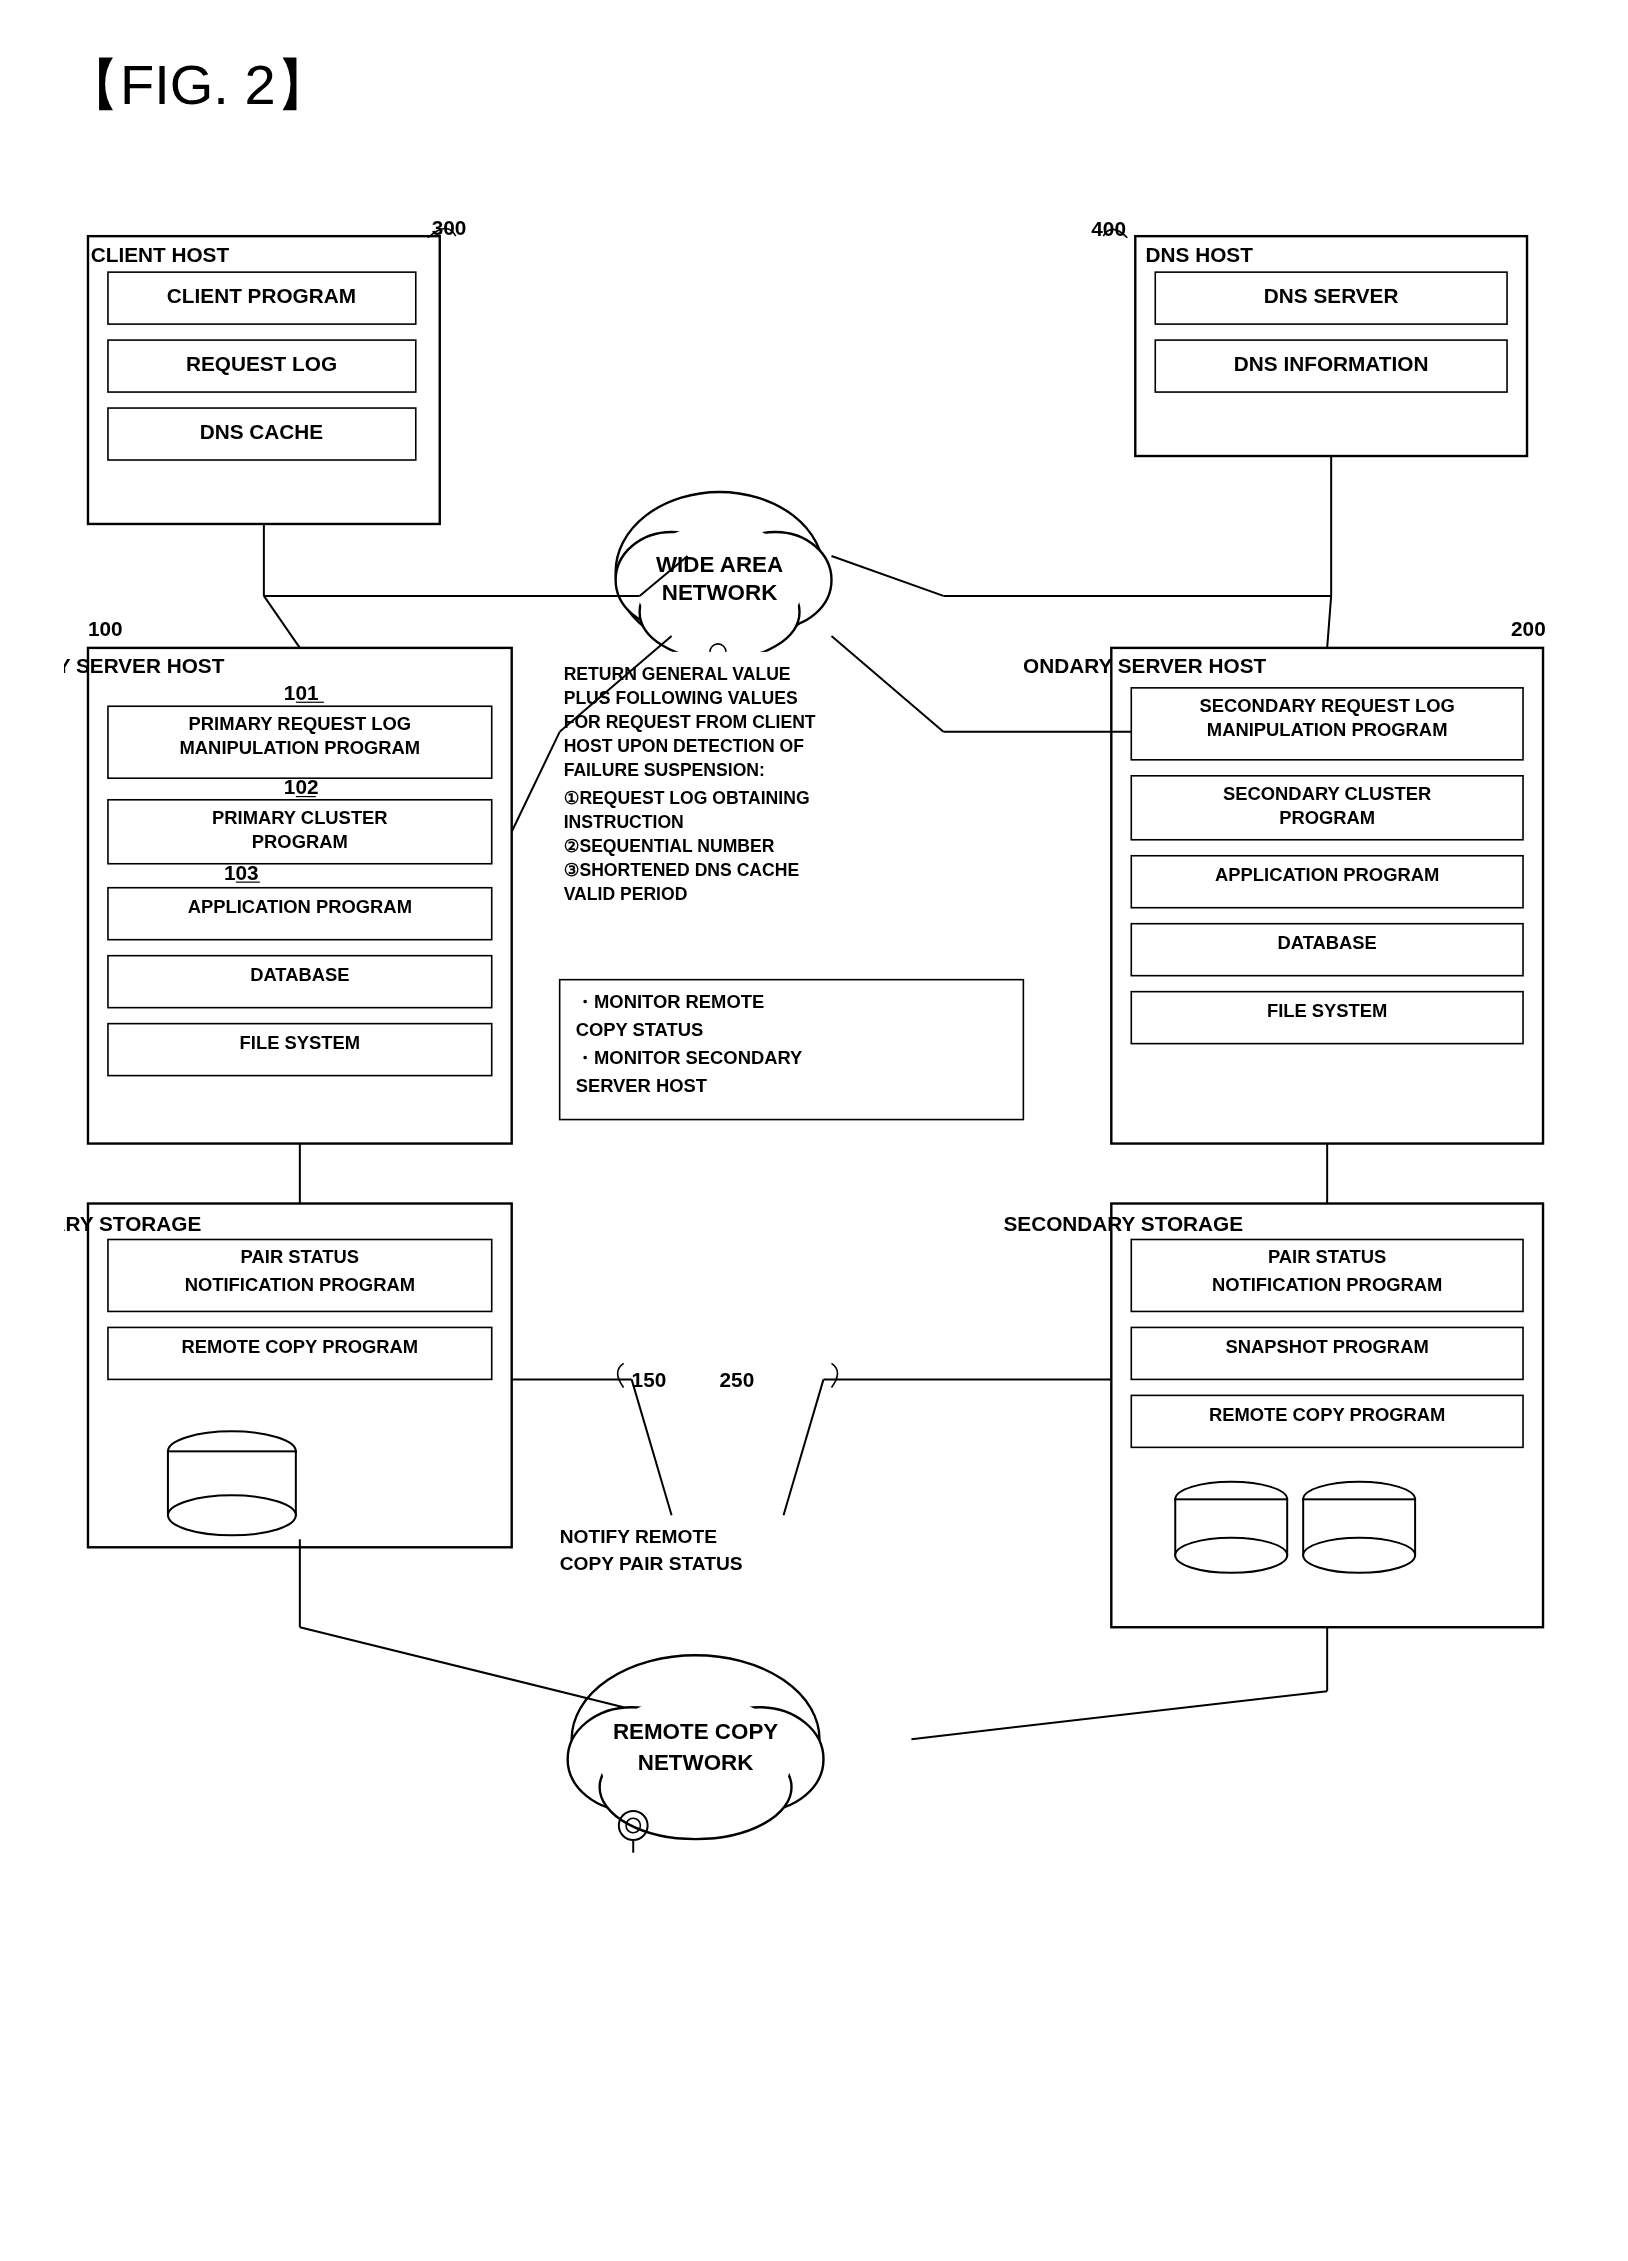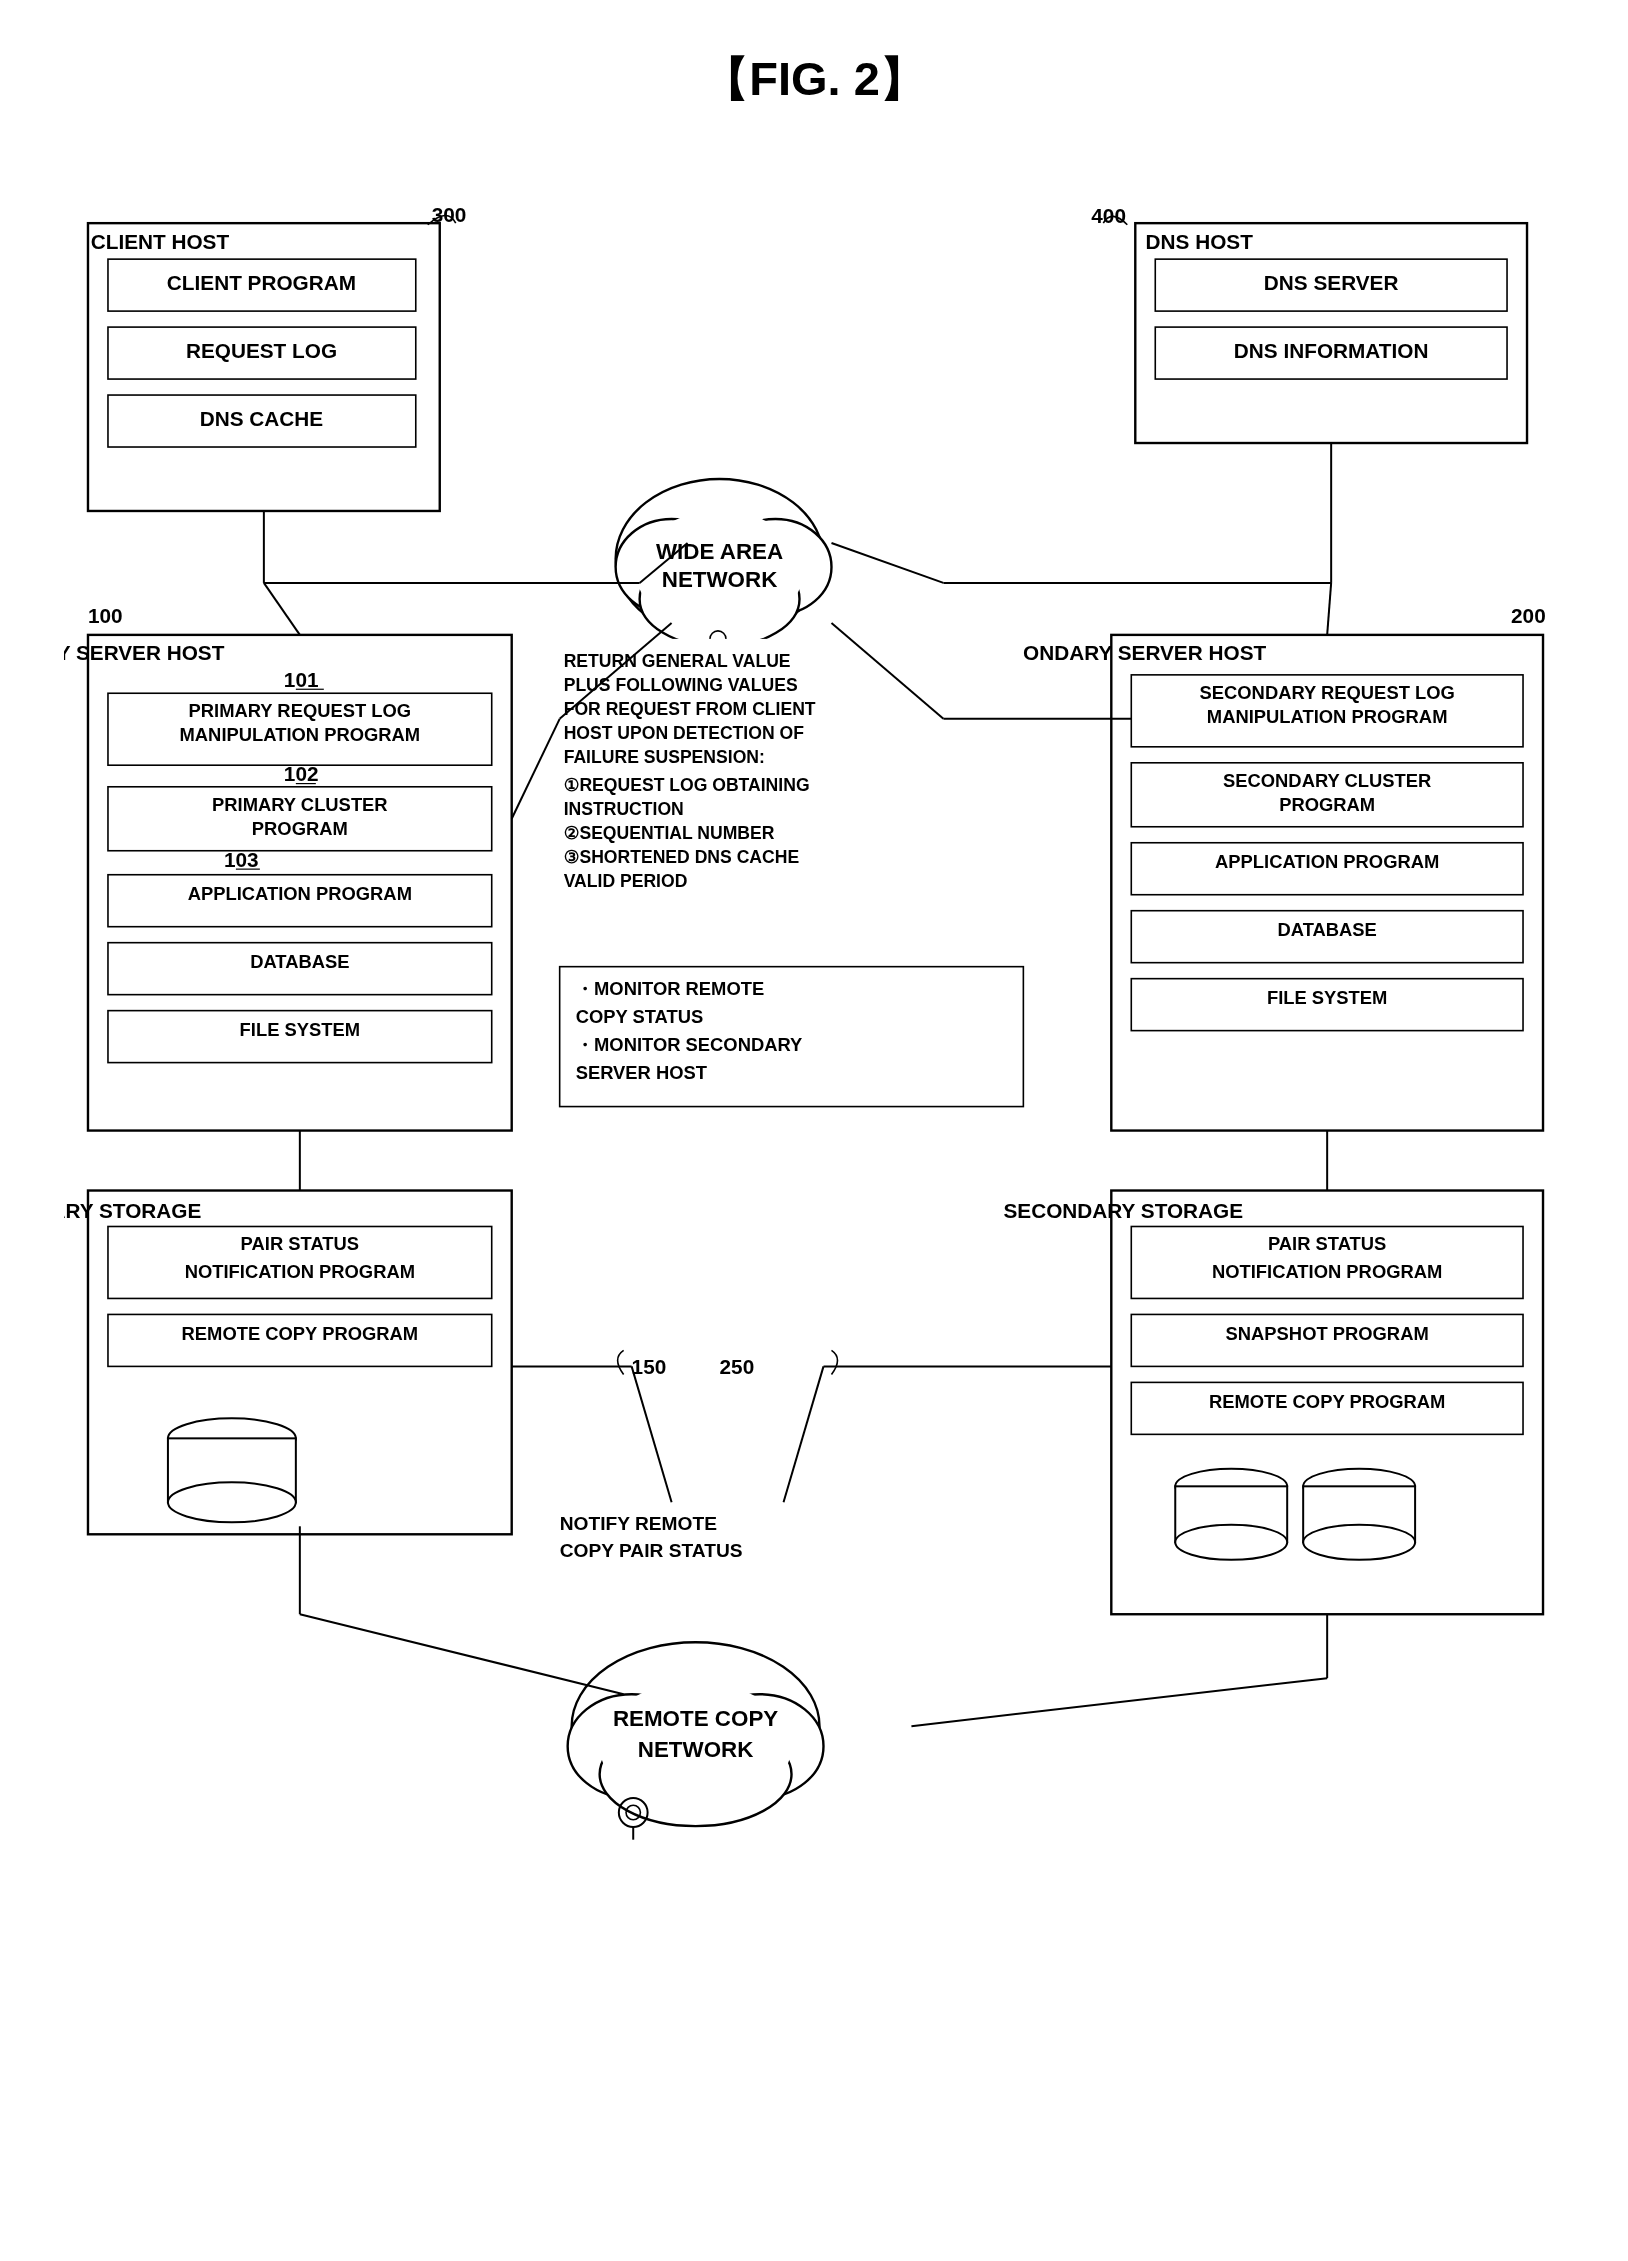--- a/index.html
+++ b/index.html
@@ -14,25 +14,24 @@
 
     .page {
       width: 1629px;
       min-height: 2261px;
       background: white;
       position: relative;
       padding: 48px 64px;
     }
 
     .figure-label {
-      font-size: 47px;
-      font-weight: bold;
+      font-size: 56px;
+      font-weight: normal;
       font-family: 'Arial', sans-serif;
       margin-bottom: 48px;
-      text-align: center;
     }
 
     
     .diagram-container {
       width: 100%;
       position: relative;
     }
 
     svg {
       width: 1503px;

